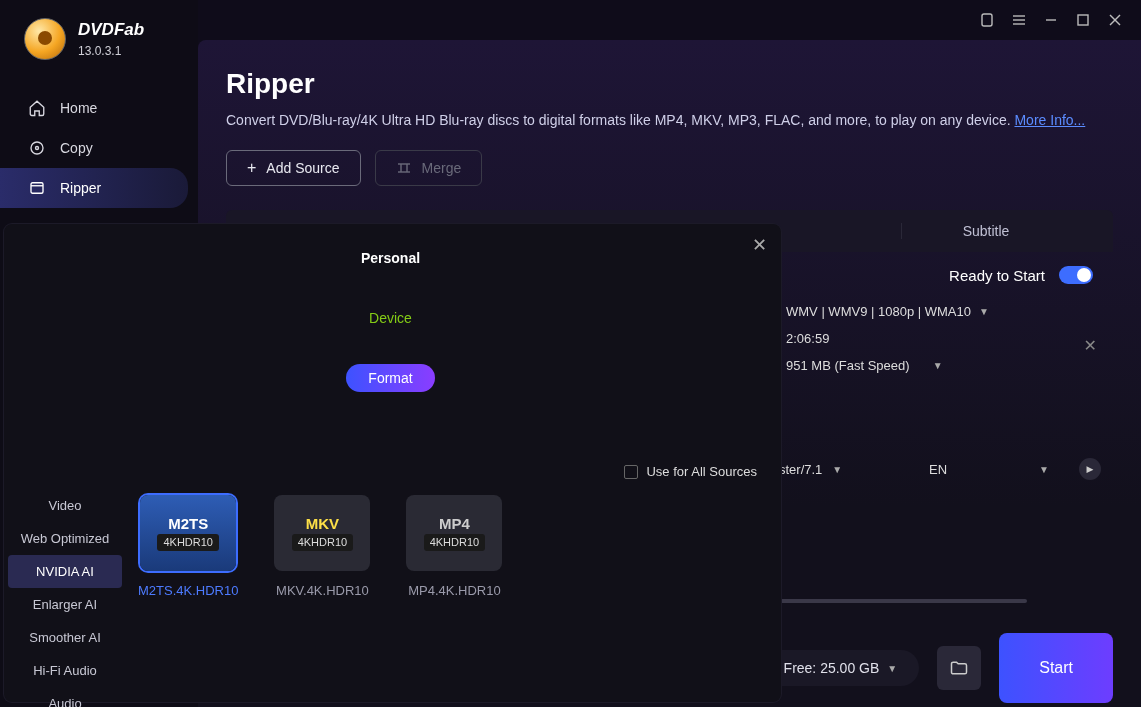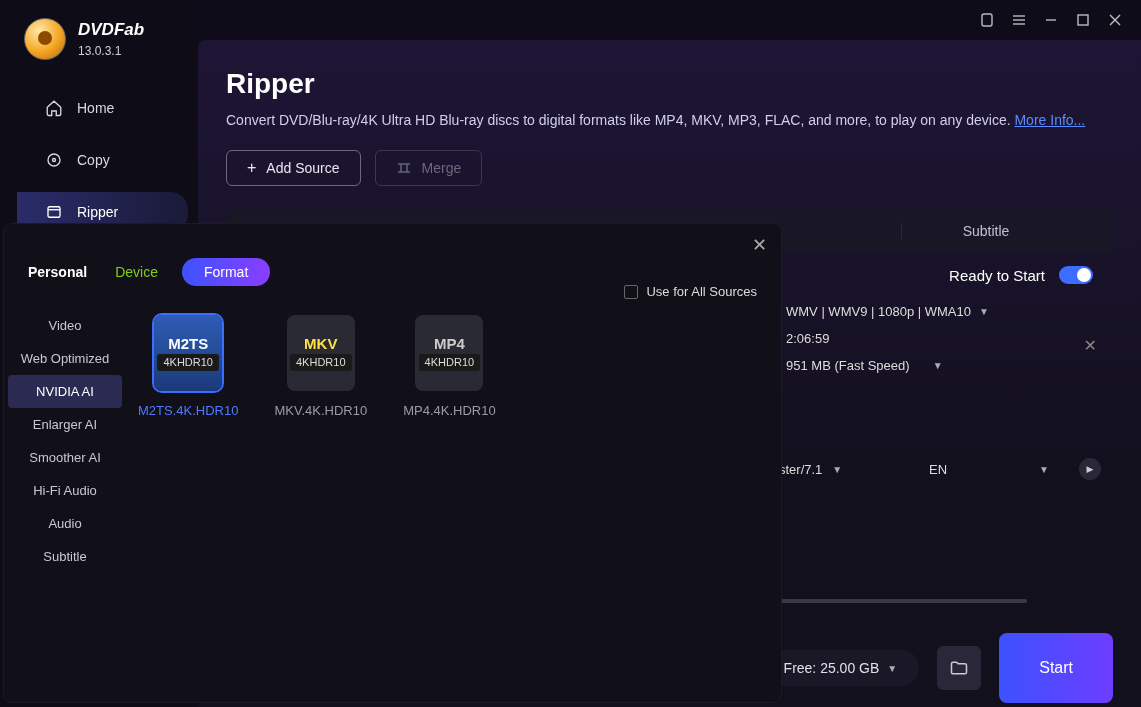--- a/index.html
+++ b/index.html
@@ -11,21 +11,21 @@
 
 
 .sidebar { position: absolute; top: 0; left: 0; width: 198px; height: 100%; background: #0e0c16; }
 .logo-row { display: flex; align-items: center; padding: 18px 16px 10px 24px; gap: 12px; }
 .logo-badge { width: 42px; height: 42px; border-radius: 50%; background: radial-gradient(circle at 35% 30%, #ffe8a8, #f5a623 55%, #b2660a); border: 1px solid #666; position: relative; }
 .logo-badge::after { content: ""; position: absolute; left: 50%; top: 12px; transform: translateX(-50%); width: 14px; height: 14px; border-radius: 50%; background: #8a4a00; }
 .logo-text { display: flex; flex-direction: column; }
 .logo-name { font-weight: 700; font-style: italic; font-size: 17px; color: #fff; }
 .logo-version { font-size: 12px; color: #d0d0d8; margin-top: 4px; }
 
-.nav { margin-top: 18px; display: flex; flex-direction: column; gap: 12px; margin-left: 17px; }
+.nav { margin-top: 18px; display: flex; flex-direction: column; gap: 0; }
 .nav-item { display: flex; align-items: center; gap: 14px; padding: 11px 20px 11px 28px; color: #d8d8e0; cursor: pointer; font-size: 14px; border-radius: 0 18px 18px 0; margin-right: 10px; }
 .nav-item.active { background: linear-gradient(90deg, #2a2c6a 0%, #1a1a38 100%); color: #fff; }
 .nav-icon { width: 18px; height: 18px; flex-shrink: 0; }
 
 
 .main { position: absolute; left: 198px; top: 40px; right: 0; bottom: 0; background: linear-gradient(180deg, #1e1536 0%, #12101c 70%); border-radius: 8px 0 0 0; padding: 28px 28px 0 28px; }
 .main h1 { font-size: 28px; font-weight: 600; color: #fff; margin-bottom: 12px; }
 .main .desc { font-size: 14px; color: #cfcfe8; margin-bottom: 22px; }
 .main .desc a { color: #5b8cff; text-decoration: underline; }
 
@@ -56,34 +56,34 @@
 .progress-line { position: absolute; bottom: 104px; right: 114px; width: 250px; height: 4px; background: #3a3848; border-radius: 2px; }
 
 .audio-row { position: absolute; top: 418px; right: 40px; display: flex; align-items: center; gap: 30px; color: #ddd; font-size: 13px; }
 .audio-row .sel { display: flex; align-items: center; gap: 10px; min-width: 120px; }
 .play-circle { width: 22px; height: 22px; border-radius: 50%; background: #2a2838; display: flex; align-items: center; justify-content: center; font-size: 9px; color: #ccc; }
 
 
 .modal { position: absolute; left: 4px; top: 224px; width: 777px; height: 478px; background: #111018; border-radius: 8px; box-shadow: 0 0 0 1px #1c1a28; }
 .modal-close { position: absolute; right: 14px; top: 10px; color: #aaa; font-size: 18px; cursor: pointer; }
 
-.modal-header { display: flex; align-items: center; padding: 20px 24px 10px 20px; gap: 20px; }
+.modal-header { display: flex; align-items: center; padding: 20px 24px 10px 20px; gap: 32px; flex-direction: column; }
 .tab { font-size: 14px; color: #84cc16; cursor: pointer; padding: 6px 4px; }
 .tab-pill { background: linear-gradient(90deg, #3d52ff, #8a3dff); border-radius: 16px; padding: 6px 22px; color: #fff; font-size: 14px; cursor: pointer; }
 .use-all { margin-left: auto; display: flex; align-items: center; gap: 8px; font-size: 13px; color: #ddd; margin-top: 40px; }
 .checkbox { width: 14px; height: 14px; border: 1px solid #666; border-radius: 2px; }
 
 .modal-body { display: flex; }
 .cat-list { width: 122px; display: flex; flex-direction: column; }
 .cat-item { padding: 9px 6px; text-align: center; color: #c8c8d4; font-size: 13px; cursor: pointer; border-radius: 4px; margin: 0 4px; }
 .cat-item.active { background: #2a2a52; color: #fff; }
 
 .format-grid { padding: 6px 6px 0 12px; display: flex; gap: 36px; }
 .fmt { display: flex; flex-direction: column; align-items: center; gap: 12px; cursor: pointer; }
-.fmt-tile { width: 68px; height: 76px; border-radius: 8px; display: flex; flex-direction: column; align-items: center; justify-content: center; gap: 2px; }
+.fmt-tile { width: 96px; height: 76px; border-radius: 8px; display: flex; flex-direction: column; align-items: center; justify-content: center; gap: 2px; }
 .fmt-tile.sel { background: linear-gradient(180deg, #2e5db5, #1a3a7a); box-shadow: 0 0 0 2px #3d6dff; }
 .fmt-tile.plain { background: #2a2a34; }
 .fmt-code { font-weight: 700; font-size: 15px; color: #fff; }
 .fmt-sub { font-size: 11px; background: #1a1a1a; padding: 2px 6px; border-radius: 3px; color: #ddd; display: flex; align-items: center; line-height: 1.1; }
 .fmt-label { font-size: 13px; }
 .fmt-label.sel { color: #4d7bff; }
 .fmt-label.plain { color: #9a9aaa; }
 </style>
 </head>
 <body>

